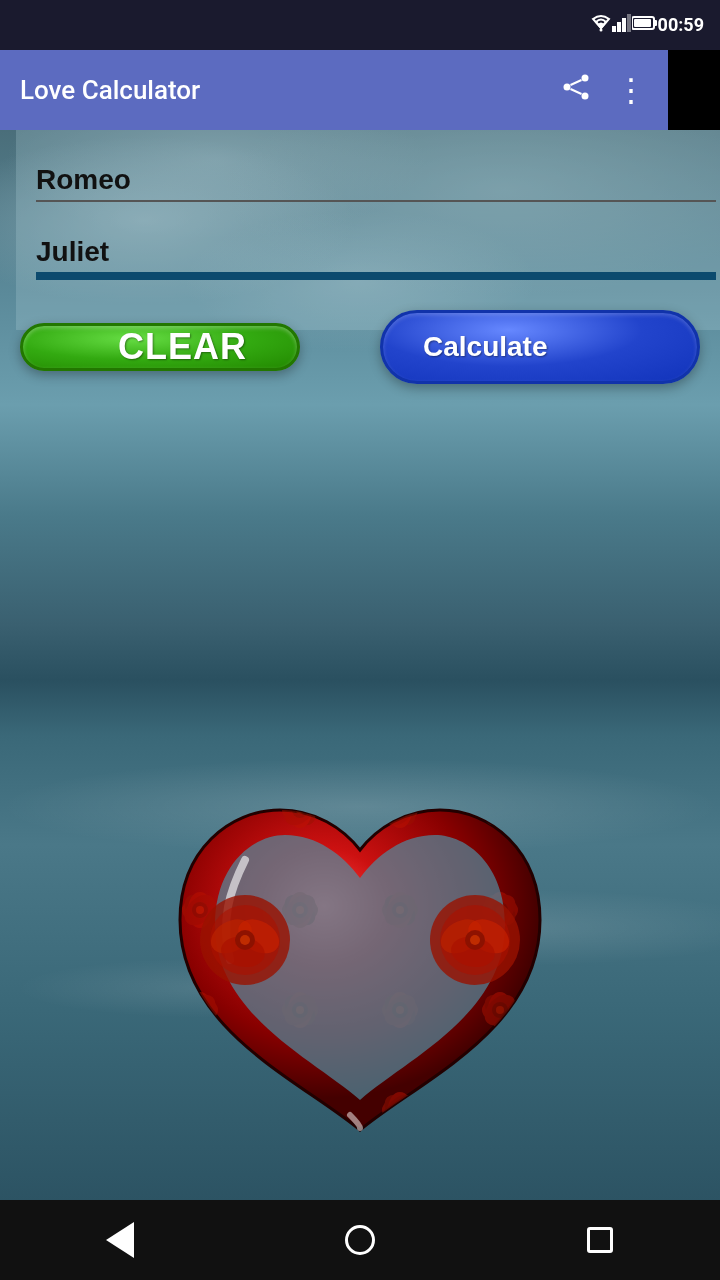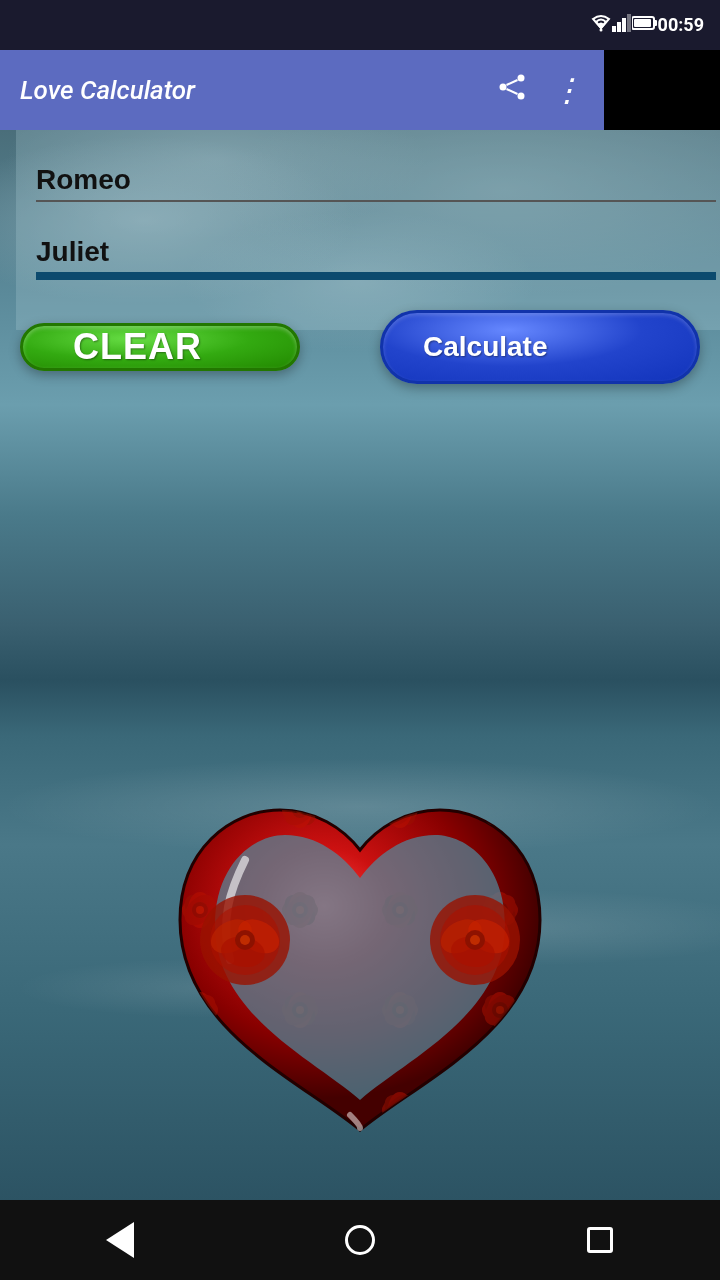--- a/index.html
+++ b/index.html
@@ -32,28 +32,27 @@
     }
 
     .status-time {
       color: white;
       font-size: 18px;
       font-weight: bold;
     }
 
     
     #app-bar {
-      width: 604px;
+      width: 668px;
       height: 80px;
       background: #5c6bc0;
       display: flex;
       align-items: center;
       justify-content: space-between;
       padding: 0 20px;
-      font-style: italic;
     }
 
     #app-title {
       color: white;
       font-size: 26px;
       font-weight: 500;
     }
 
     .app-bar-actions {
       display: flex;
@@ -172,21 +171,21 @@
       border-radius: 50px;
       color: white;
       font-size: 36px;
       font-weight: bold;
       padding: 0 50px;
       cursor: pointer;
       text-shadow: 1px 1px 2px rgba(0,0,0,0.4);
       box-shadow: 0 4px 12px rgba(0,0,0,0.3), inset 0 2px 4px rgba(255,255,255,0.3);
       letter-spacing: 1px;
       min-width: 280px;
-      text-align: left;
+      text-align: right;
     }
 
     #calculate-button {
       background: radial-gradient(ellipse at 40% 25%, #6688ff 0%, #2244cc 50%, #1133bb 100%);
       border: 3px solid #1133aa;
       border-radius: 50px;
       color: white;
       font-size: 28px;
       font-weight: bold;
       padding: 18px 40px;

